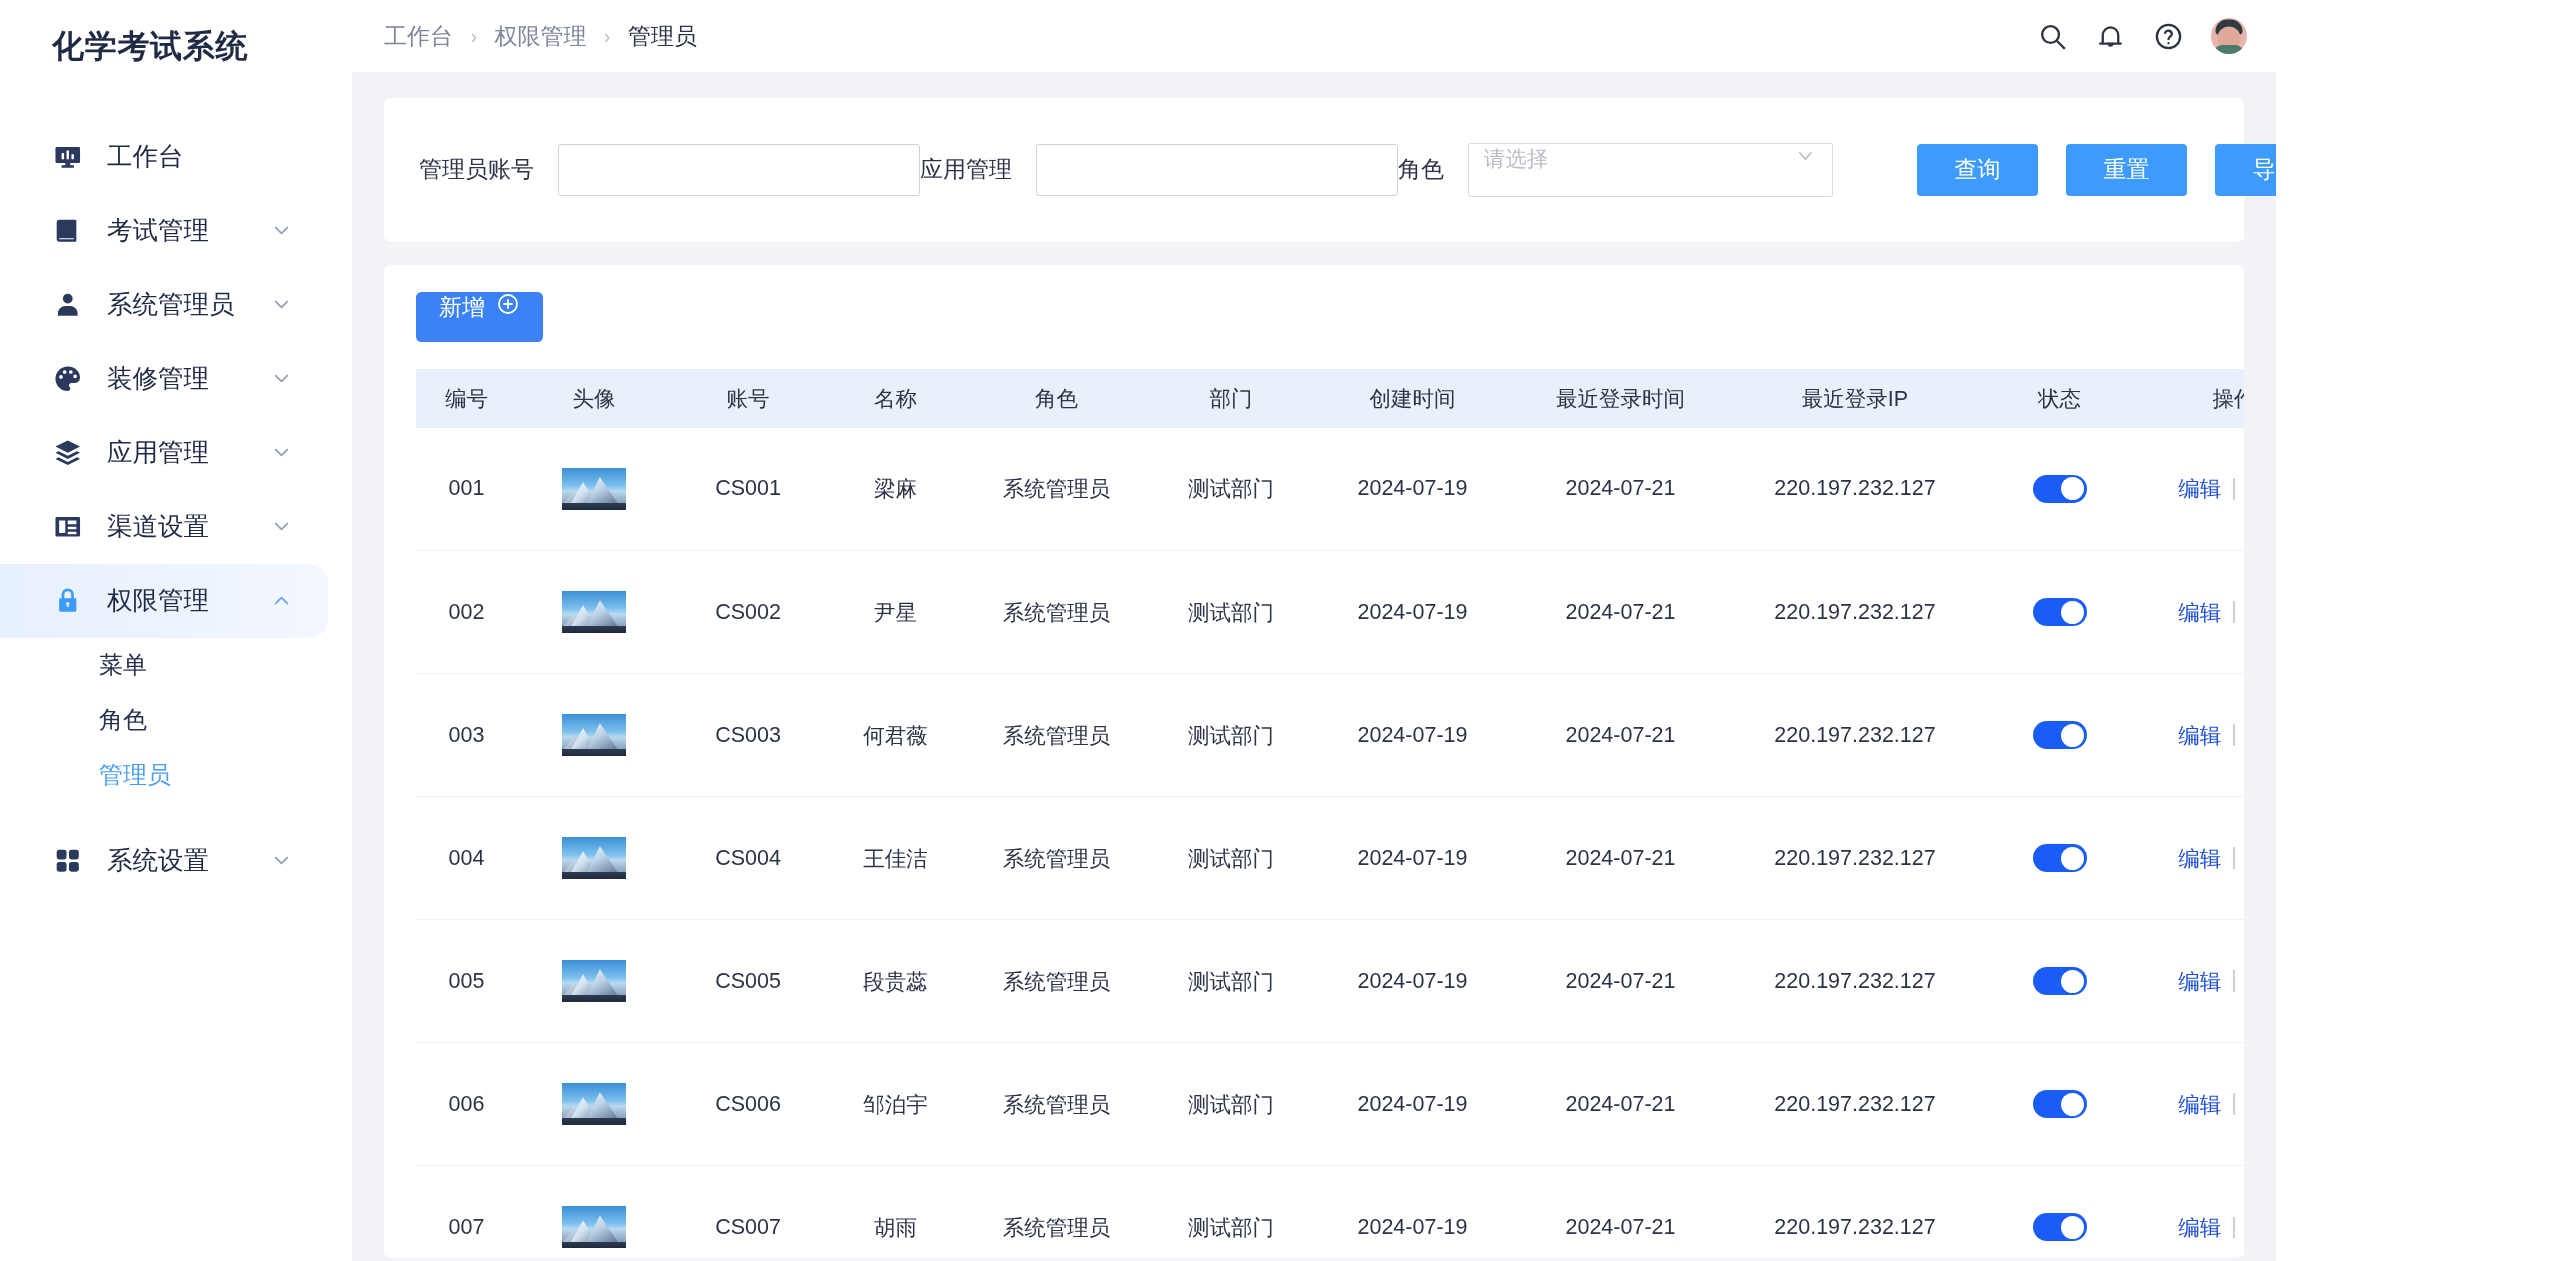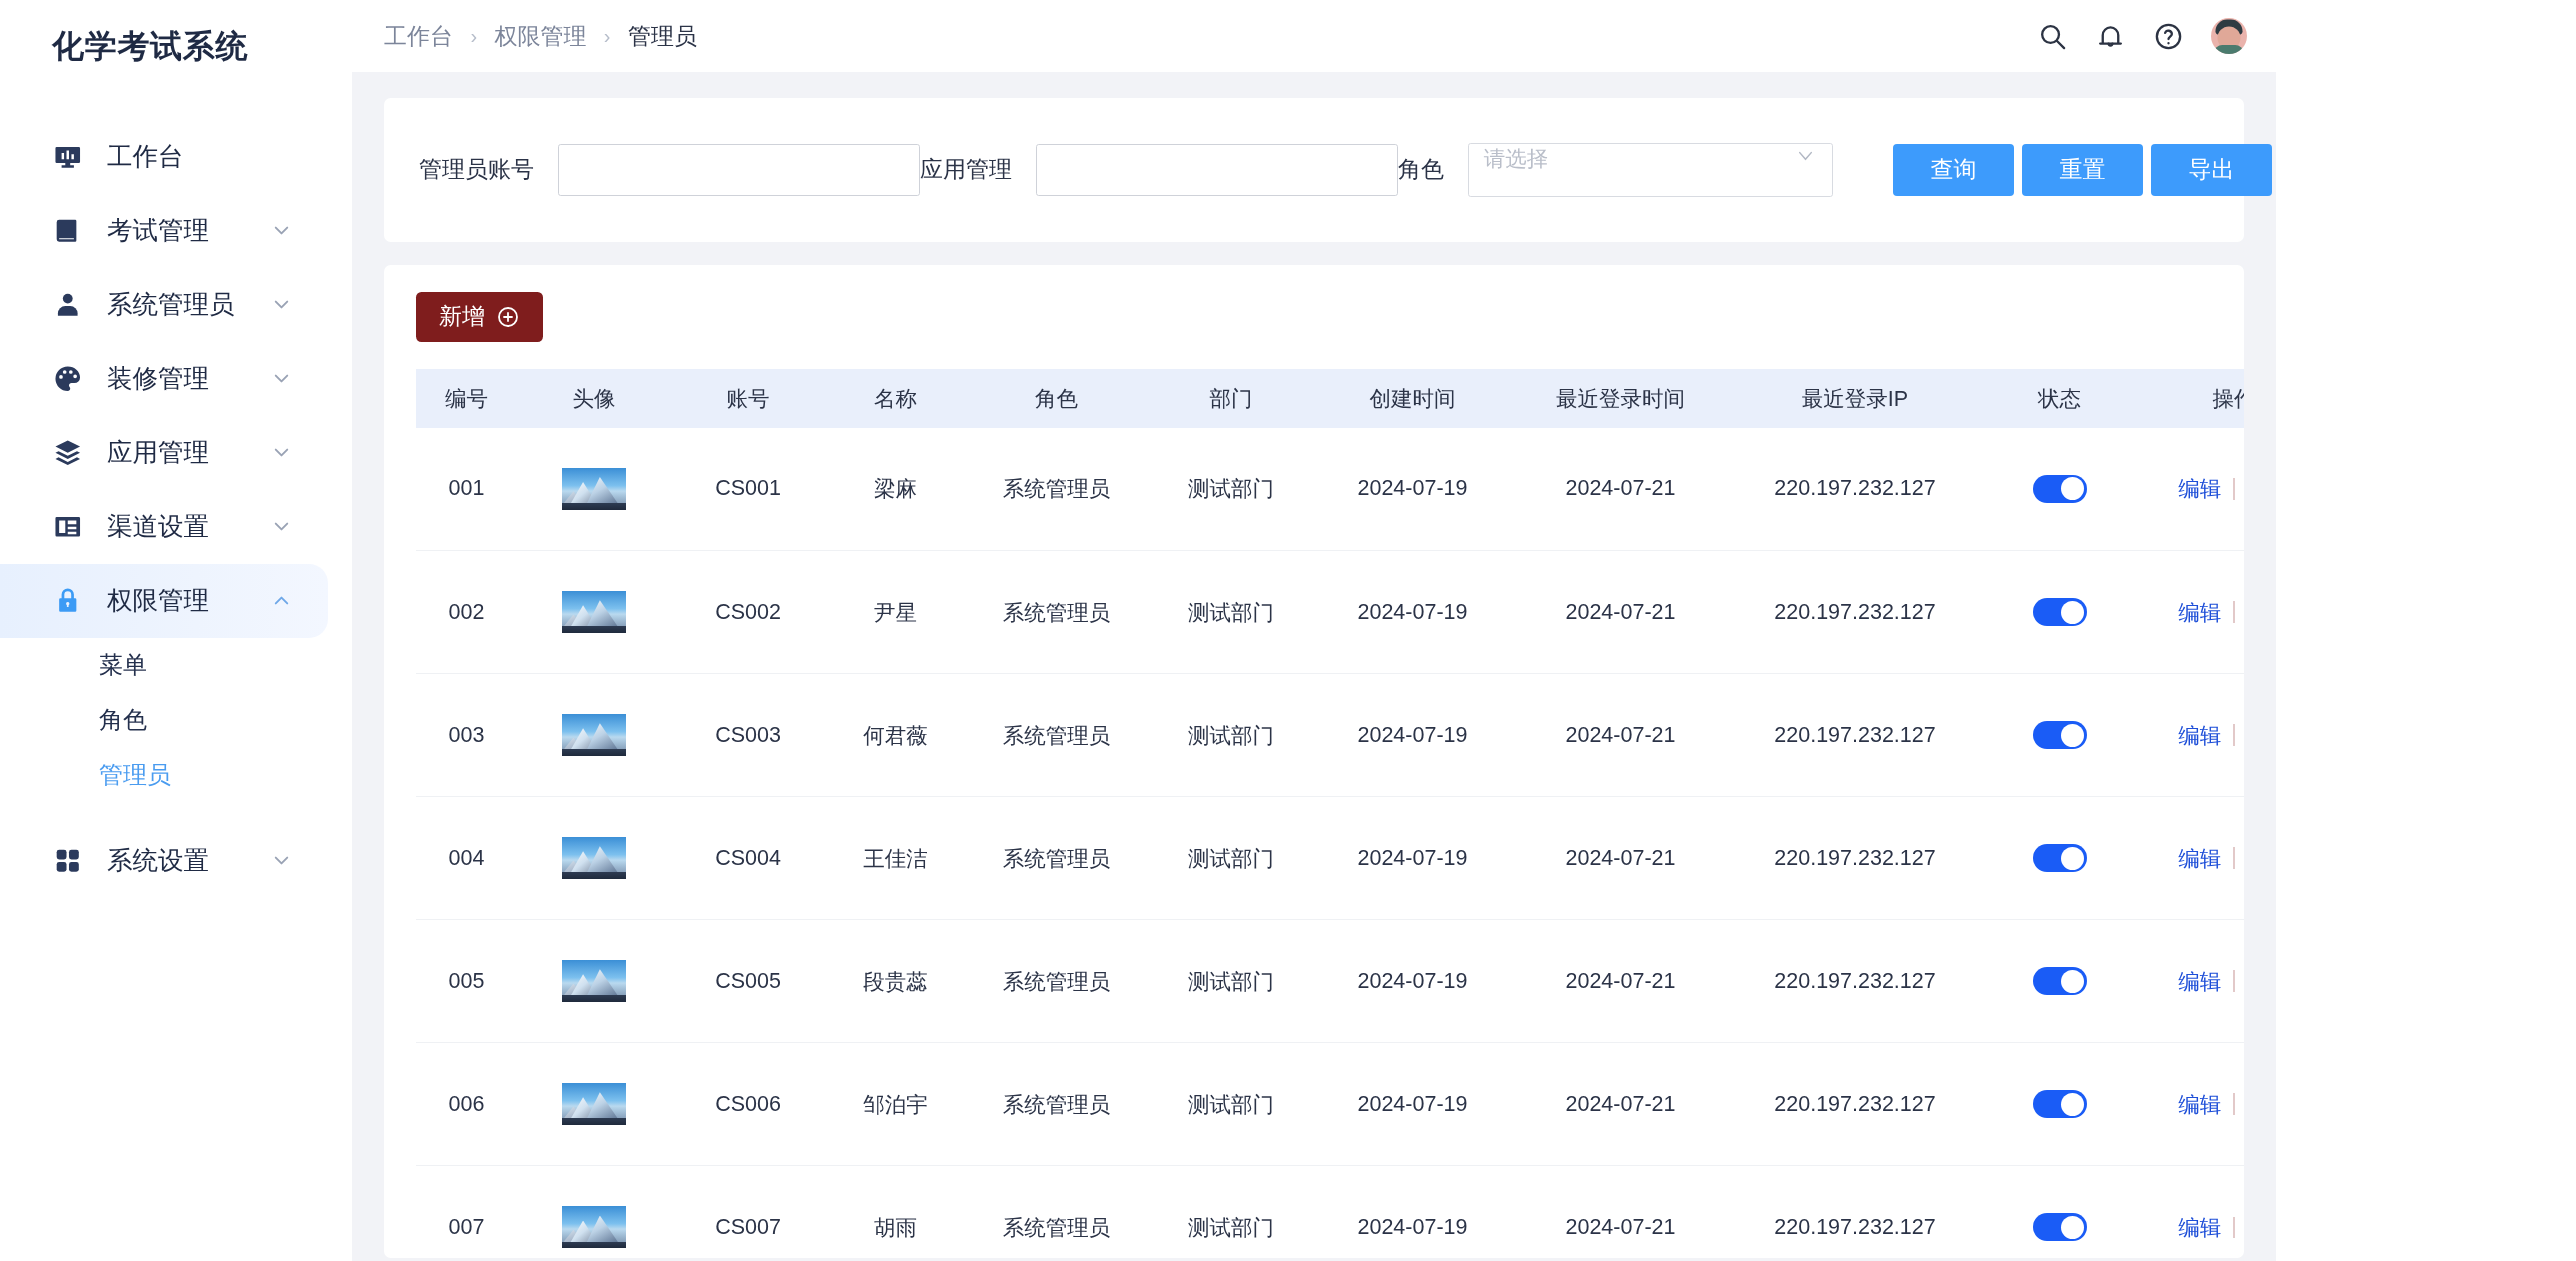--- a/index.html
+++ b/index.html
@@ -118,37 +118,37 @@
   .gap-a { width: 215px; }
   .gap-b { width: 146px; }
   .select-box {
     width: 365px; height: 54px; border: 1.3px solid #d8dbe1;
     border-radius: 2.7px; background: #fff; display: flex;
     align-items: flex-start; padding: 0 14.8px; cursor: pointer;
   }
   .select-text { font-size: 21.5px; color: #b9bec9; flex: 1 1 auto; }
   .select-arrow { color: #b2b8c4; width: 23px; height: 23px; }
   .select-arrow svg { width: 23px; height: 23px; display: block; }
-  .btn-group { display: flex; gap: 8px; margin-left: 60px; }
+  .btn-group { display: flex; gap: 28px; margin-left: 84px; }
   .btn {
     height: 52px; min-width: 121px; padding: 0 24px;
     background: #3d9bfc; color: #fff; border: none; border-radius: 4px;
     font-size: 23px; cursor: pointer; font-family: "Liberation Sans", sans-serif;
     display: flex; align-items: center; justify-content: center;
   }
 
   
   .table-card {
     background: #fff; border-radius: 6.7px; margin-top: 23px;
     padding: 27px 32px 0 32px; height: 993px; overflow: hidden;
   }
   .btn-add {
-    height: 50px; padding: 0 23px; background: #7f1d1d; color: #fff;
+    height: 50px; padding: 0 23px; background: #3b82f6; color: #fff;
     border: none; border-radius: 5.4px; font-size: 23px; cursor: pointer;
-    display: inline-flex; align-items: center; gap: 10.7px;
+    display: inline-flex; align-items: flex-start; gap: 10.7px;
     font-family: "Liberation Sans", sans-serif;
   }
   .btn-add .plus { width: 24px; height: 24px; }
   .btn-add .plus svg { width: 24px; height: 24px; display:block; }
 
   table.grid { width: 100%; border-collapse: collapse; margin-top: 27px; table-layout: fixed; }
   table.grid thead th {
     background: #e9effb; font-size: 21.5px; color: #2b3347;
     font-weight: 400; height: 59px; text-align: center;
   }

